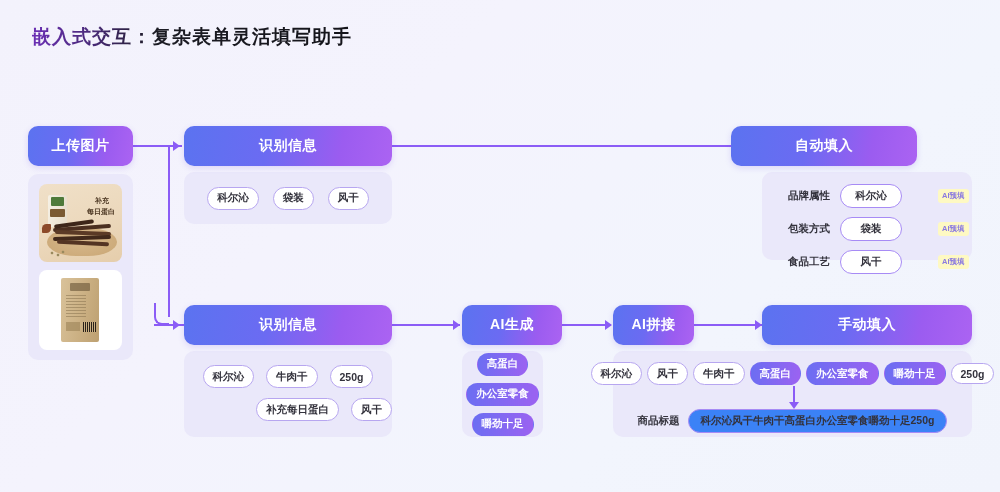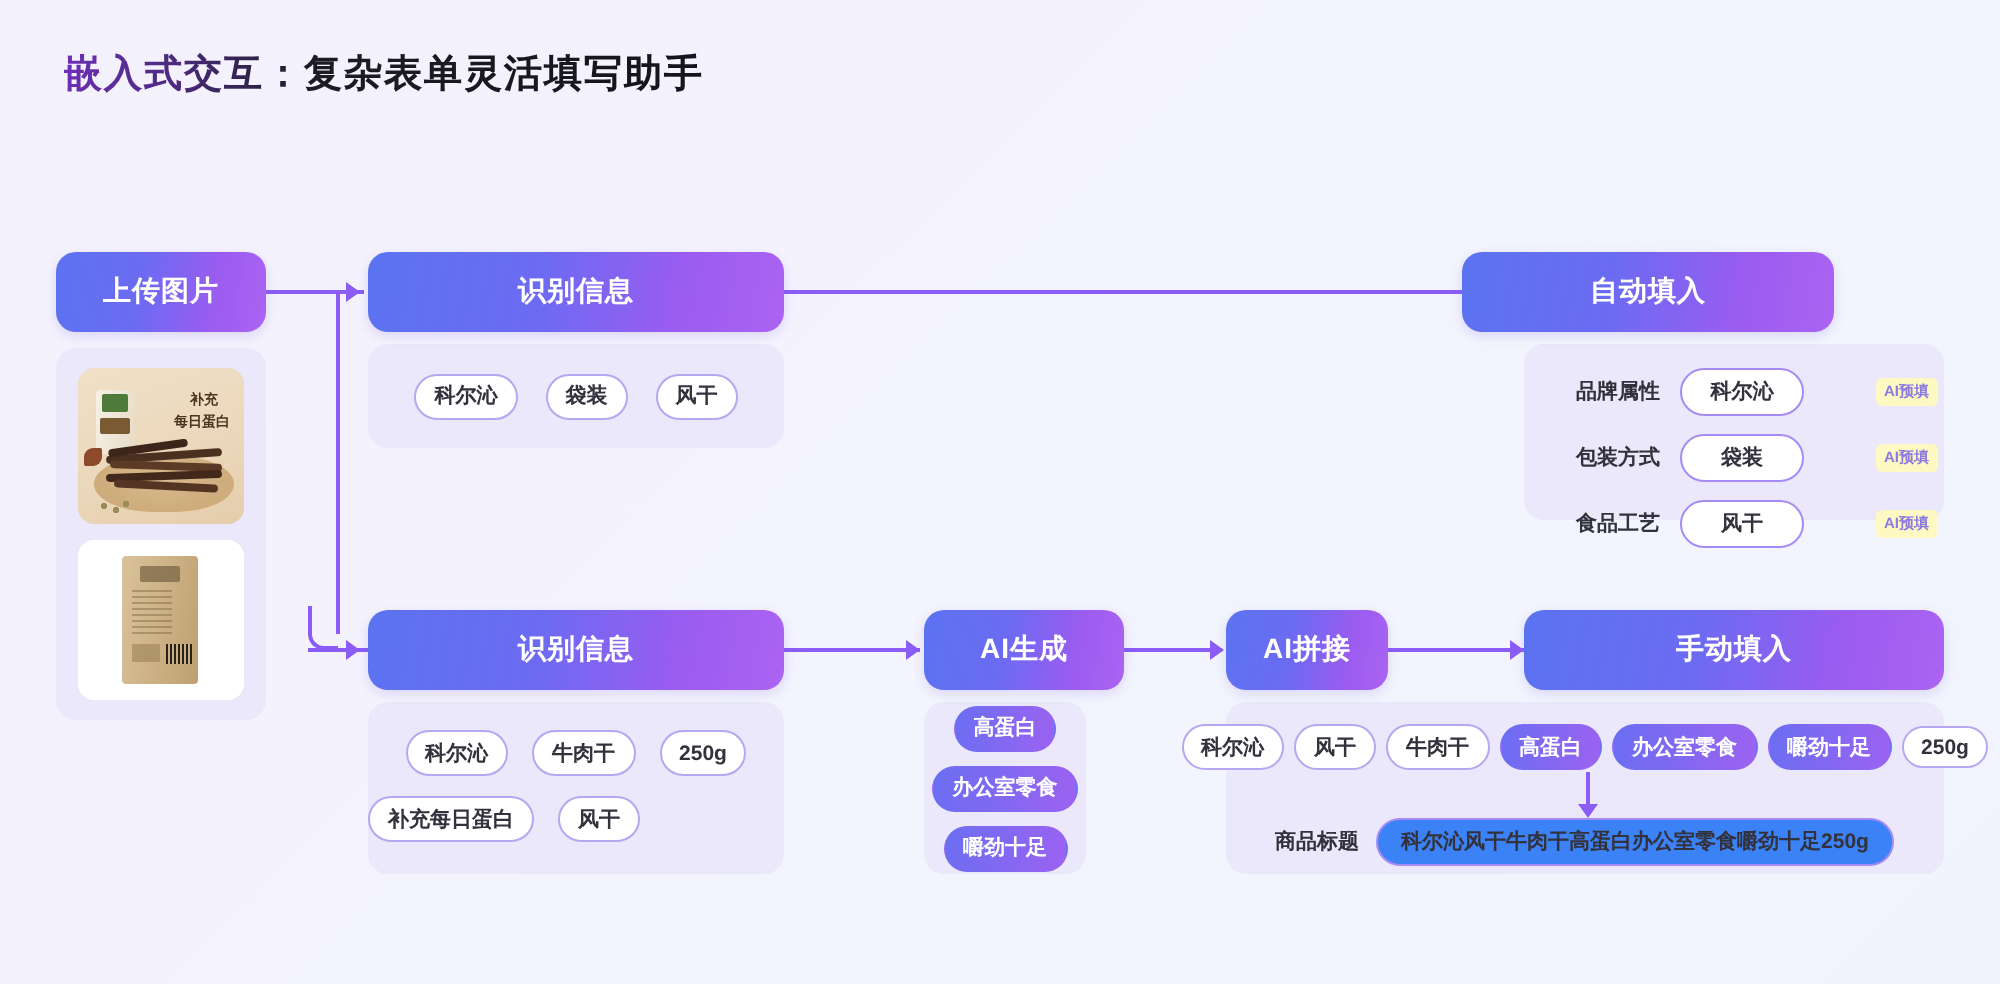--- a/index.html
+++ b/index.html
@@ -196,21 +196,21 @@
 
 <div class="node" style="left:184px; top:305px; width:208px; height:40px;">
   <span>识别信息</span>
 </div>
 <div class="panel" style="left:184px; top:351px; width:208px; height:86px; padding:14px 0 0 0;">
   <div style="display:flex; gap:12px; justify-content:center; margin-bottom:10px;">
     <span class="tag">科尔沁</span>
     <span class="tag">牛肉干</span>
     <span class="tag">250g</span>
   </div>
-  <div style="display:flex; gap:12px; justify-content:flex-start;">
+  <div style="display:flex; gap:12px; justify-content:flex-end;">
     <span class="tag">补充每日蛋白</span>
     <span class="tag">风干</span>
   </div>
 </div>
 
 <div class="node" style="left:462px; top:305px; width:100px; height:40px;">
   <span>AI生成</span>
 </div>
 <div class="panel" style="left:462px; top:351px; width:81px; height:86px;
             display:flex; flex-direction:column; align-items:center; justify-content:center; gap:7px;">

